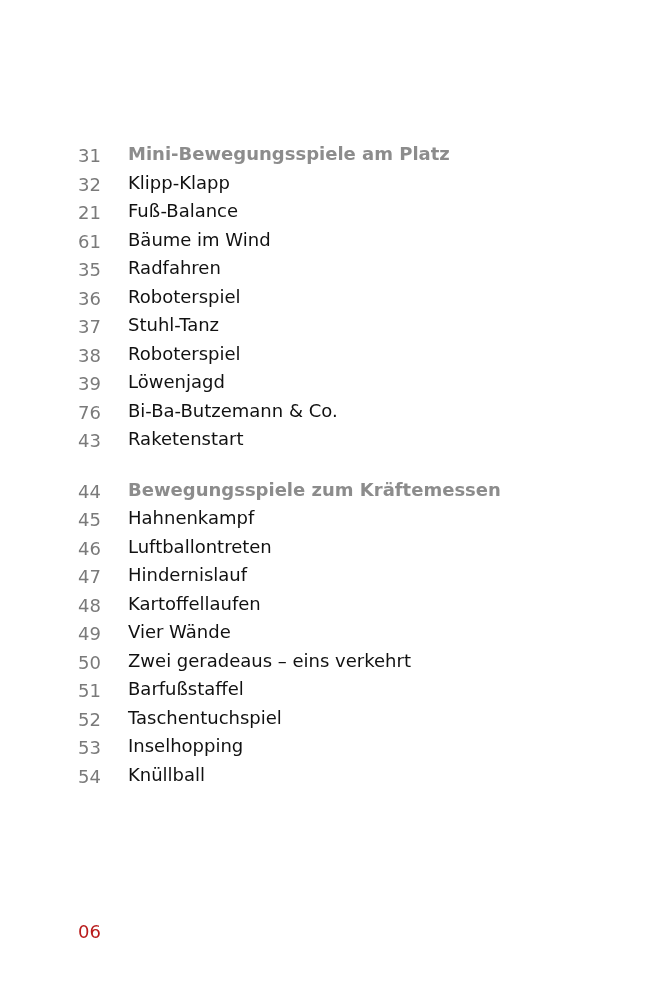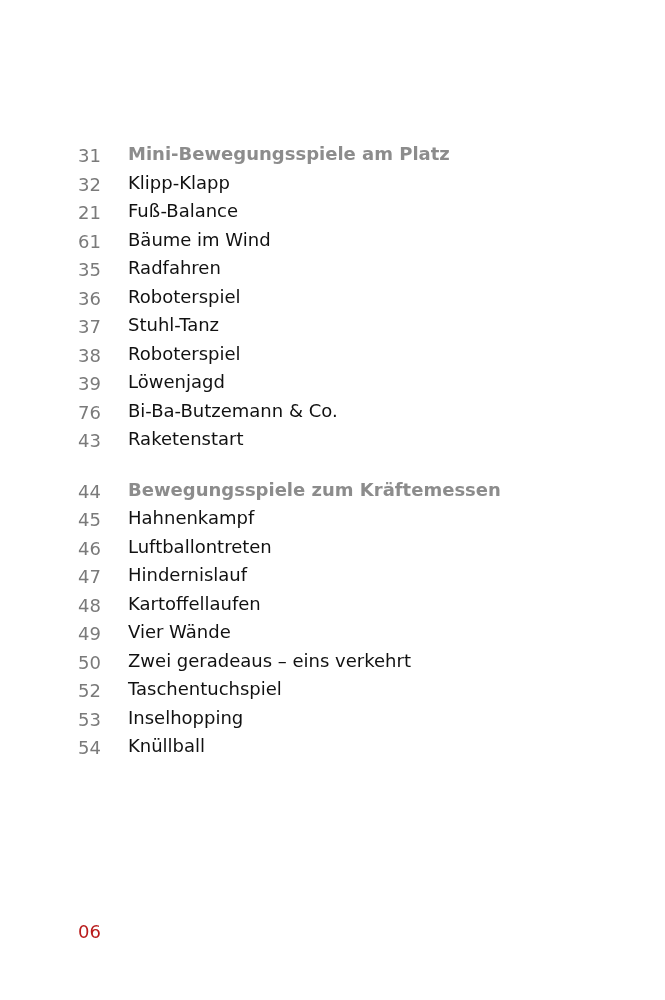--- a/index.html
+++ b/index.html
@@ -89,20 +89,24 @@
       </div>
     <div class="row">
         <span class="num">49</span>
         <span class="title">Vier Wände</span>
       </div>
     <div class="row">
         <span class="num">50</span>
         <span class="title">Zwei geradeaus – eins verkehrt</span>
       </div>
     <div class="row">
+        <span class="num">51</span>
+        <span class="title">Barfußstaffel</span>
+      </div>
+    <div class="row">
         <span class="num">52</span>
         <span class="title">Taschentuchspiel</span>
       </div>
     <div class="row">
         <span class="num">53</span>
         <span class="title">Inselhopping</span>
       </div>
     <div class="row">
         <span class="num">54</span>
         <span class="title">Knüllball</span>

